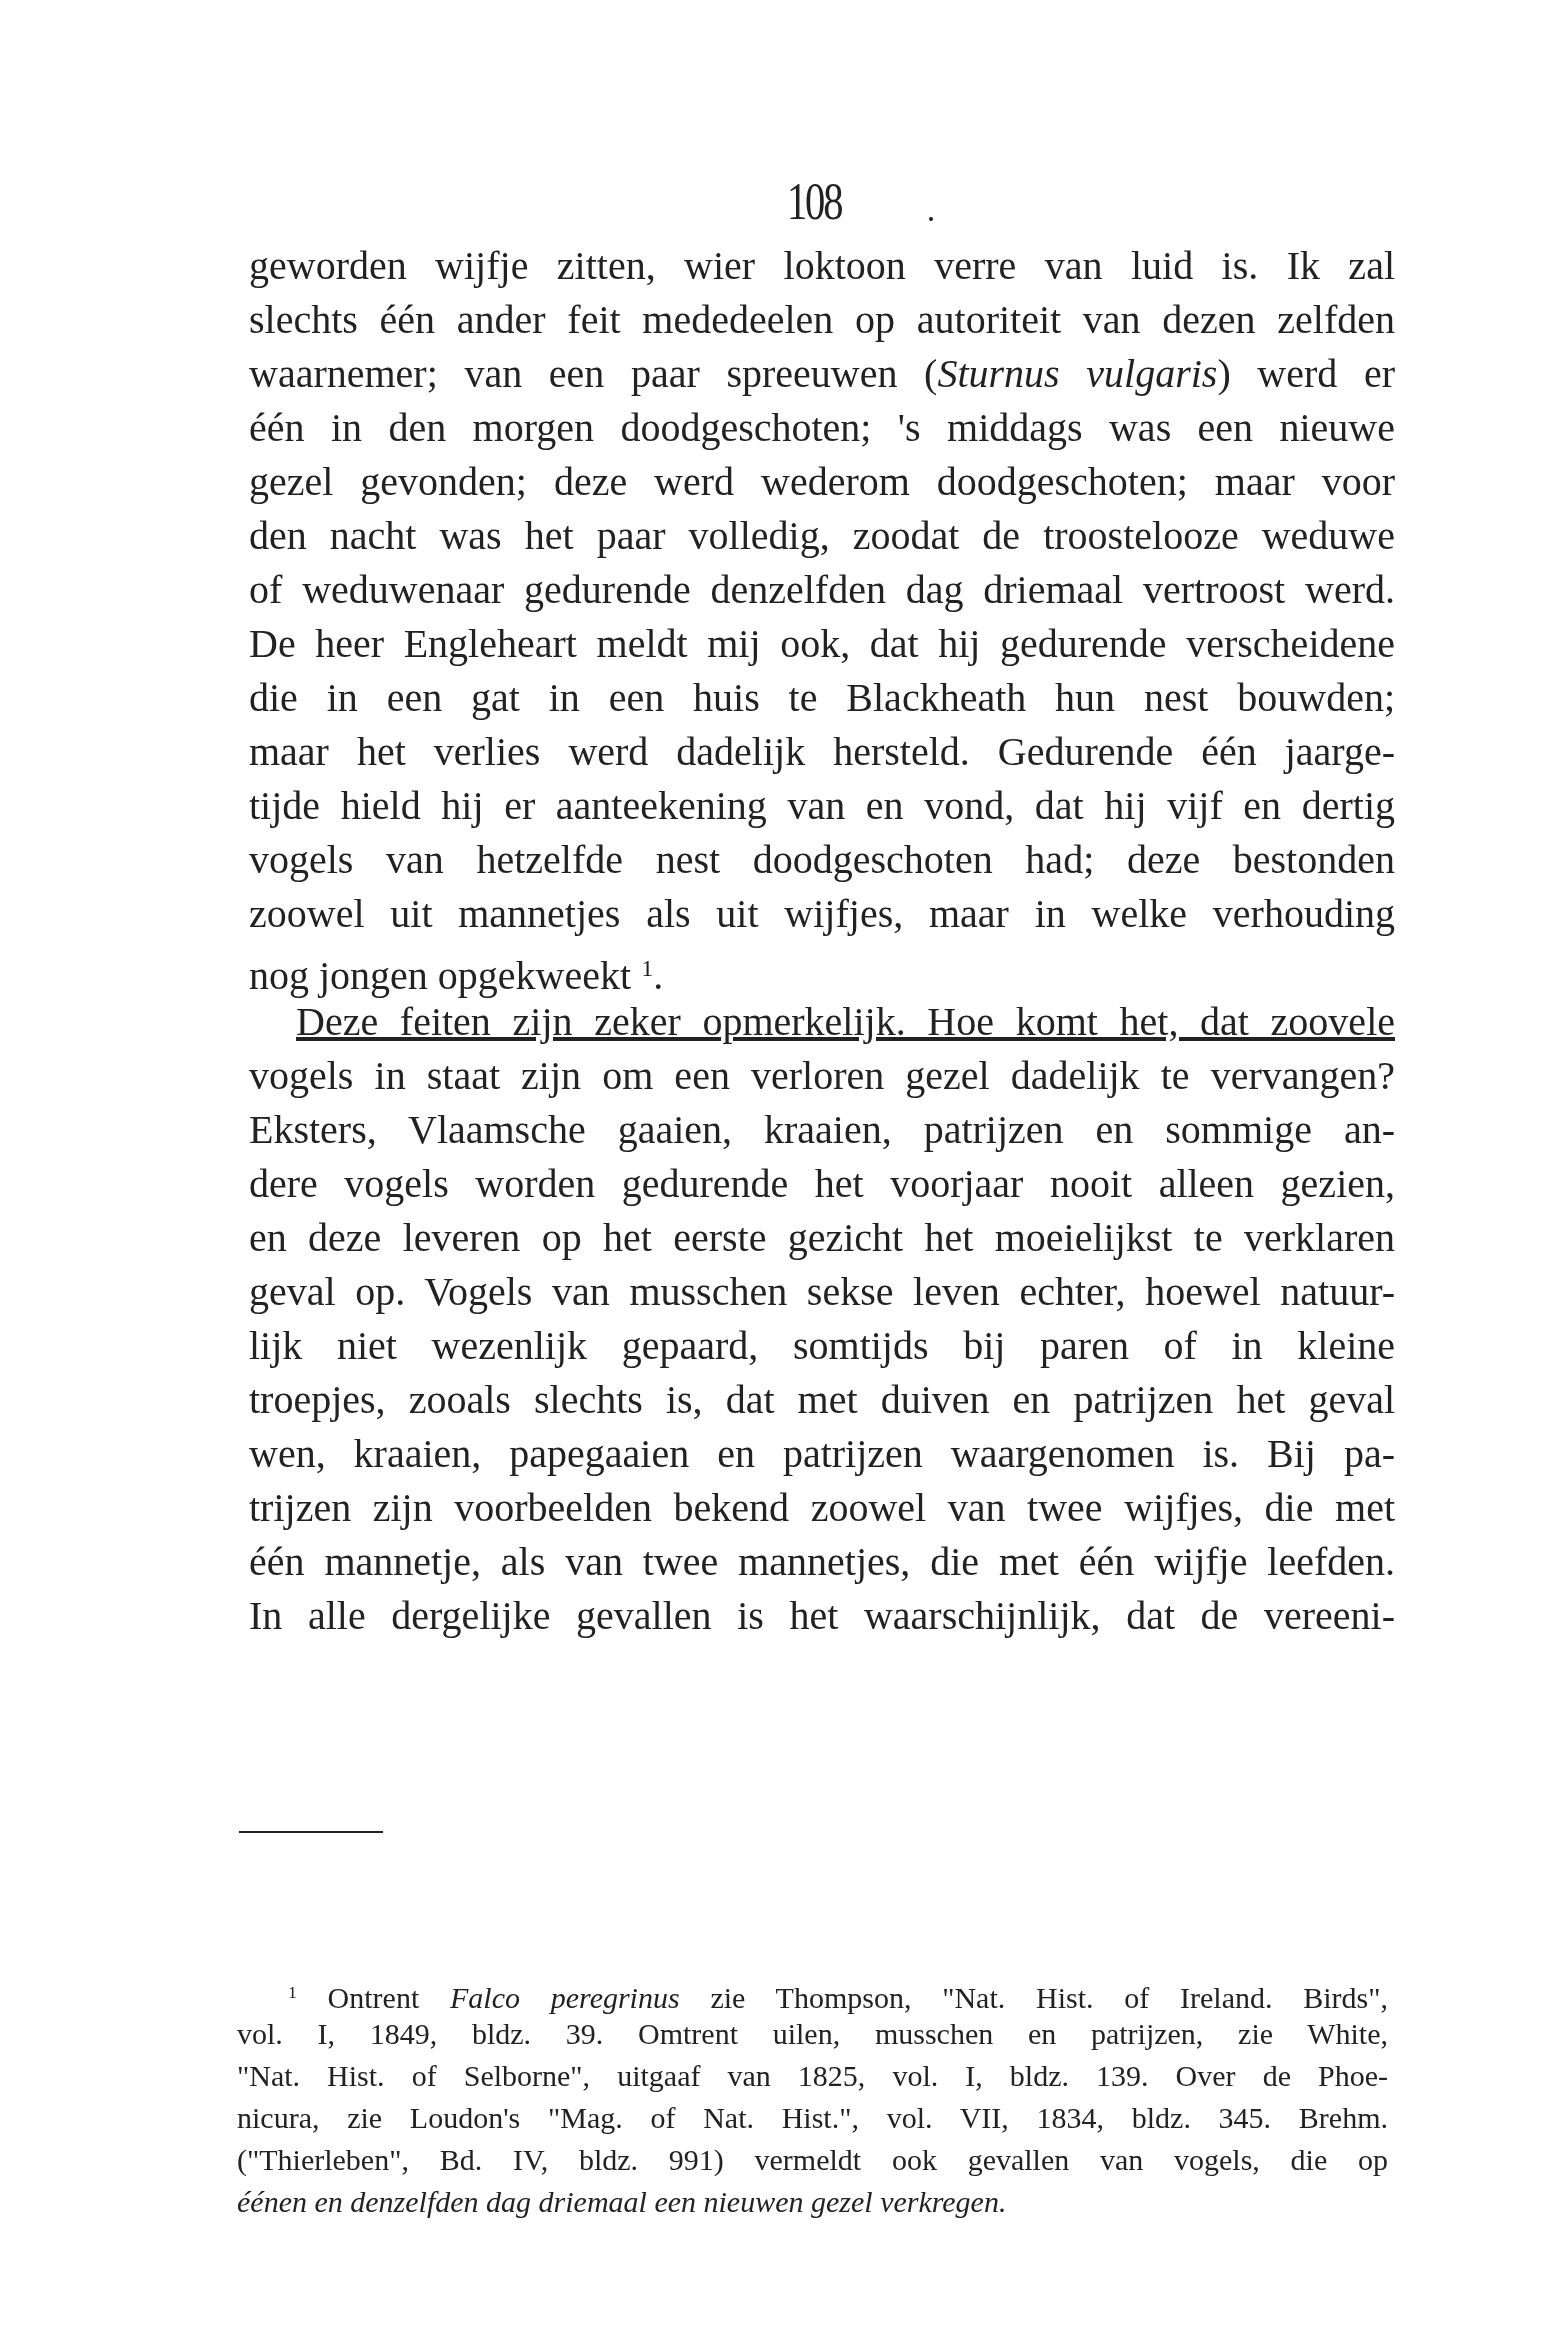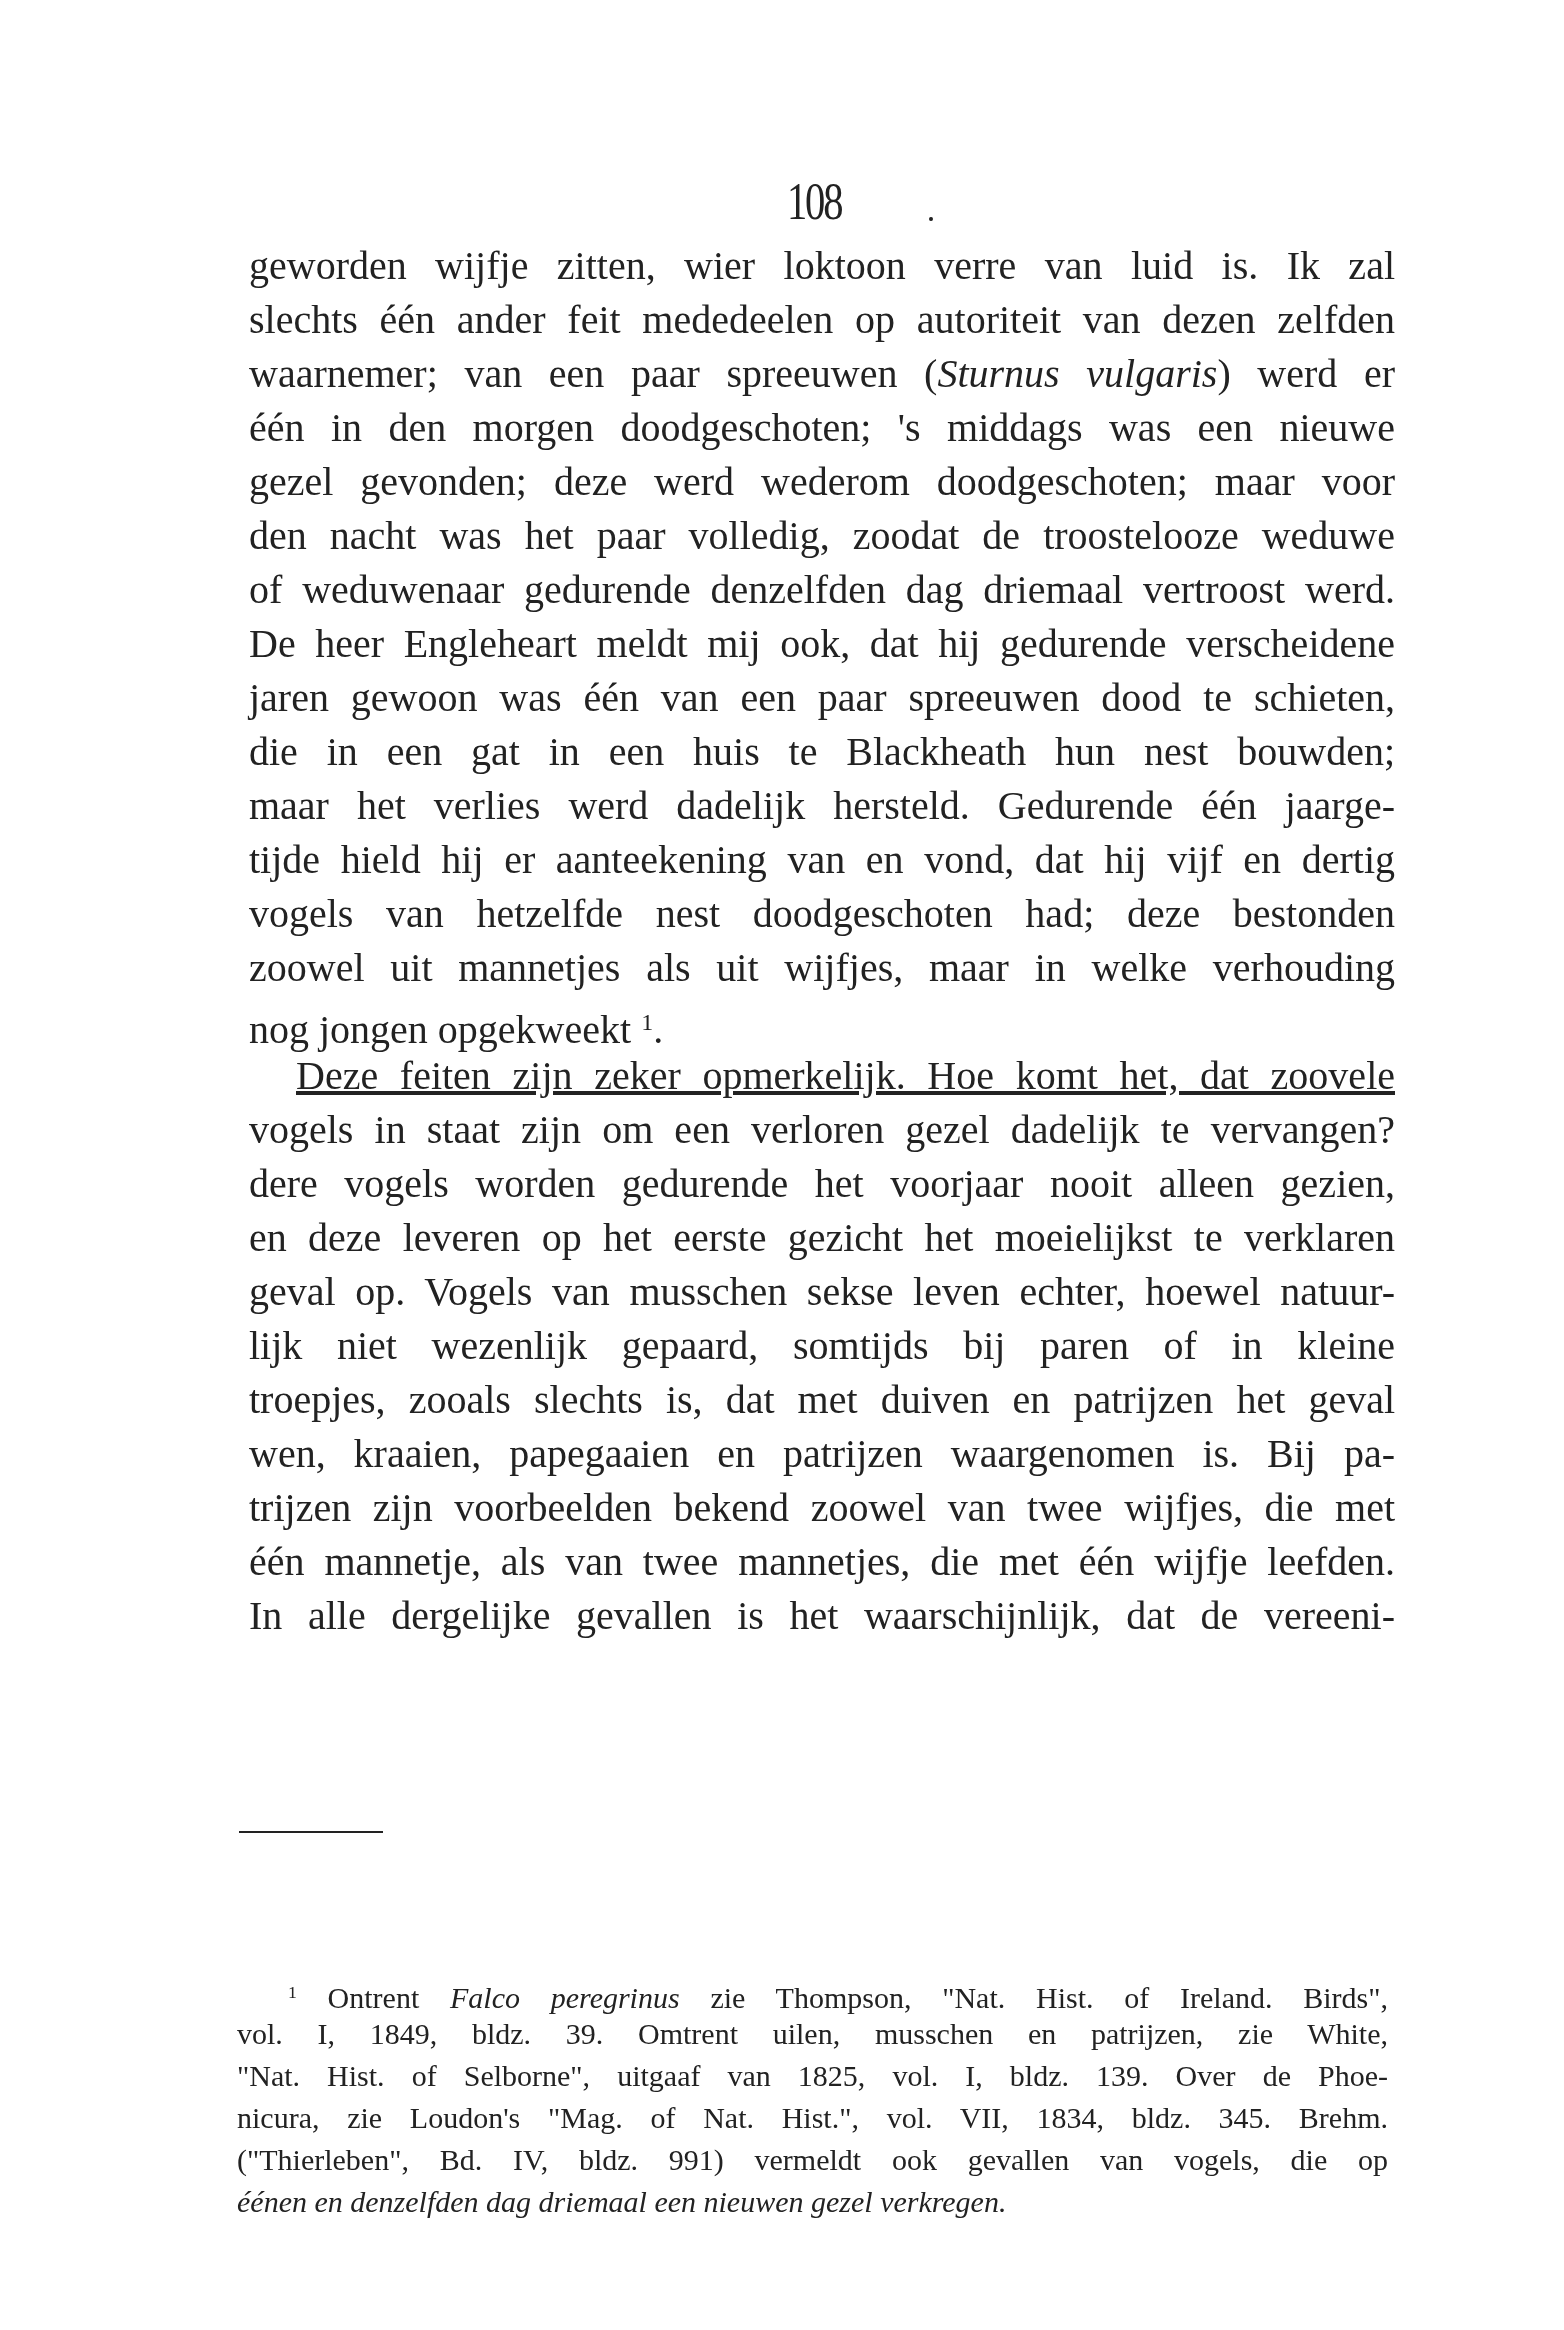--- a/index.html
+++ b/index.html
@@ -27,29 +27,29 @@
 
 <div class="body-text">
   <span class="line">geworden wijfje zitten, wier loktoon verre van luid is. Ik zal</span>
   <span class="line">slechts één ander feit mededeelen op autoriteit van dezen zelfden</span>
   <span class="line"><span>waarnemer; van een paar spreeuwen (</span><span class="it">Sturnus vulgaris</span><span>) werd er</span></span>
   <span class="line">één in den morgen doodgeschoten; 's middags was een nieuwe</span>
   <span class="line">gezel gevonden; deze werd wederom doodgeschoten; maar voor</span>
   <span class="line">den nacht was het paar volledig, zoodat de troostelooze weduwe</span>
   <span class="line">of weduwenaar gedurende denzelfden dag driemaal vertroost werd.</span>
   <span class="line">De heer Engleheart meldt mij ook, dat hij gedurende verscheidene</span>
-  <span class="line">jaren gewoon was één van een paar spreeuwen dood te schieten,</span>
   <span class="line">die in een gat in een huis te Blackheath hun nest bouwden;</span>
   <span class="line">maar het verlies werd dadelijk hersteld. Gedurende één jaarge-</span>
   <span class="line">tijde hield hij er aanteekening van en vond, dat hij vijf en dertig</span>
   <span class="line">vogels van hetzelfde nest doodgeschoten had; deze bestonden</span>
   <span class="line">zoowel uit mannetjes als uit wijfjes, maar in welke verhouding</span>
   <span class="line last"><span>nog jongen opgekweekt </span><span class="sup">1</span><span>.</span></span>
   <span class="line indent">Deze feiten zijn zeker opmerkelijk. Hoe komt het, dat zoovele</span>
   <span class="line">vogels in staat zijn om een verloren gezel dadelijk te vervangen?</span>
+  <span class="line">Eksters, Vlaamsche gaaien, kraaien, patrijzen en sommige an-</span>
   <span class="line">dere vogels worden gedurende het voorjaar nooit alleen gezien,</span>
   <span class="line">en deze leveren op het eerste gezicht het moeielijkst te verklaren</span>
   <span class="line">geval op. Vogels van musschen sekse leven echter, hoewel natuur-</span>
   <span class="line">lijk niet wezenlijk gepaard, somtijds bij paren of in kleine</span>
   <span class="line">troepjes, zooals slechts is, dat met duiven en patrijzen het geval</span>
   <span class="line">wen, kraaien, papegaaien en patrijzen waargenomen is. Bij pa-</span>
   <span class="line">trijzen zijn voorbeelden bekend zoowel van twee wijfjes, die met</span>
   <span class="line">één mannetje, als van twee mannetjes, die met één wijfje leefden.</span>
   <span class="line">In alle dergelijke gevallen is het waarschijnlijk, dat de vereeni-</span>
 </div>

